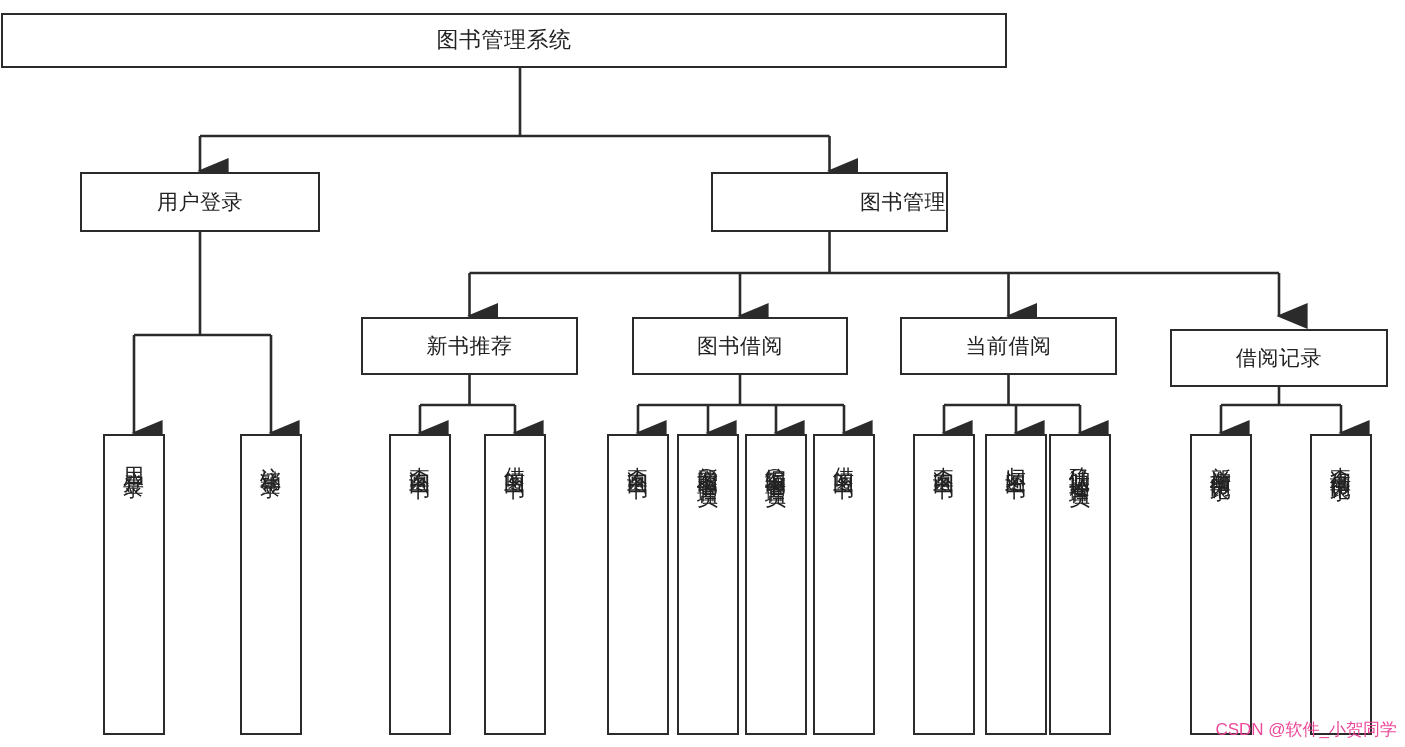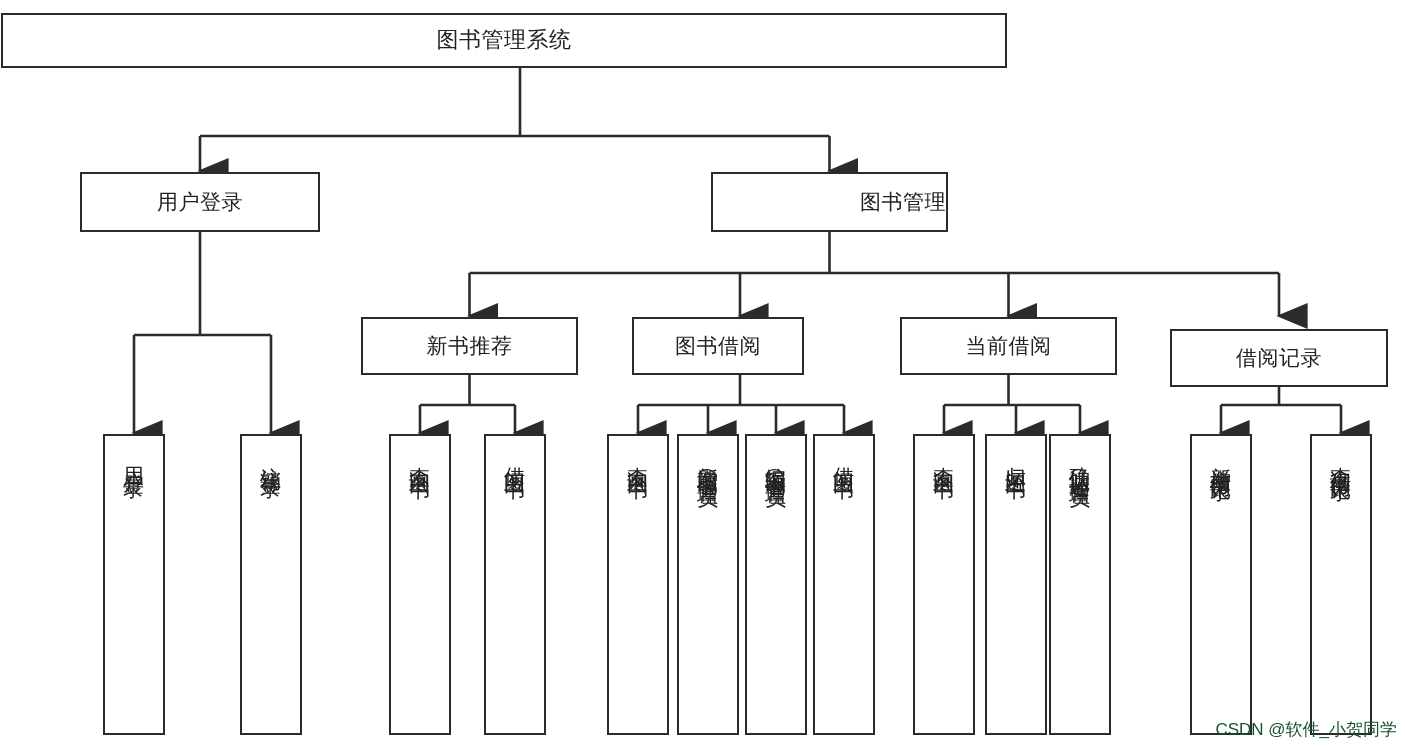--- a/index.html
+++ b/index.html
@@ -60,21 +60,21 @@
     white-space: nowrap;
   }
   .node.leaf.tall .node-label {
     letter-spacing: 3px;
   }
   #watermark {
     position: absolute;
     right: 8px;
     bottom: 6px;
     font-size: 17px;
-    color: #14532d;
+    color: #ec4899;
     white-space: nowrap;
     user-select: none;
   }
 </style>
 </head>
 <body>
 
 <div id="canvas">
 
   <svg id="wires" viewBox="0 0 1405 747" xmlns="http://www.w3.org/2000/svg">
@@ -126,21 +126,21 @@
       </div>
       <div class="node horiz" style="left: 80px; top: 172px; width: 240px; height: 60px;">
         <span class="node-label">用户登录</span>
       </div>
       <div class="node horiz" style="left: 711px; top: 172px; width: 237px; height: 60px; justify-content: flex-end;">
         <span class="node-label">图书管理</span>
       </div>
       <div class="node horiz" style="left: 361px; top: 317px; width: 217px; height: 58px;">
         <span class="node-label">新书推荐</span>
       </div>
-      <div class="node horiz" style="left: 632px; top: 317px; width: 172px; height: 58px;">
+      <div class="node horiz" style="left: 632px; top: 317px; width: 216px; height: 58px;">
         <span class="node-label">图书借阅</span>
       </div>
       <div class="node horiz" style="left: 900px; top: 317px; width: 217px; height: 58px;">
         <span class="node-label">当前借阅</span>
       </div>
       <div class="node horiz" style="left: 1170px; top: 329px; width: 218px; height: 58px;">
         <span class="node-label">借阅记录</span>
       </div>
       <div class="node leaf" style="left: 103px; top: 434px; width: 62px; height: 301px;">
         <span class="node-label">用户登录</span>

